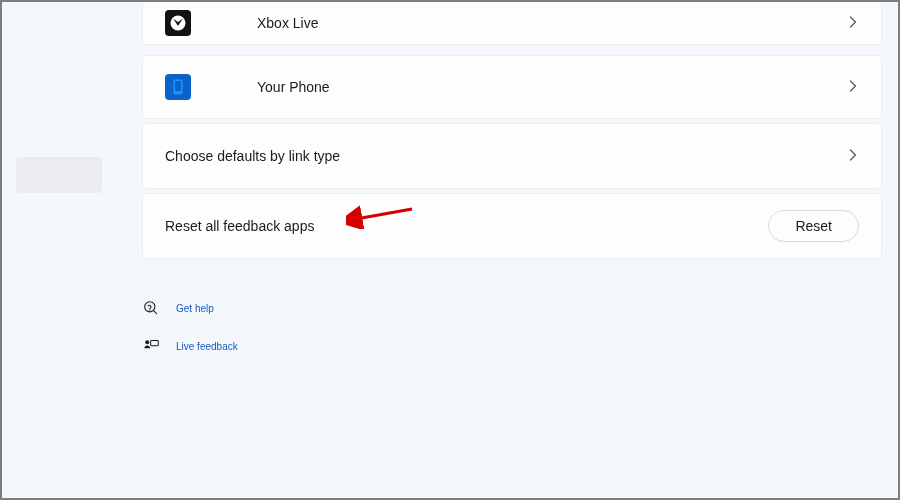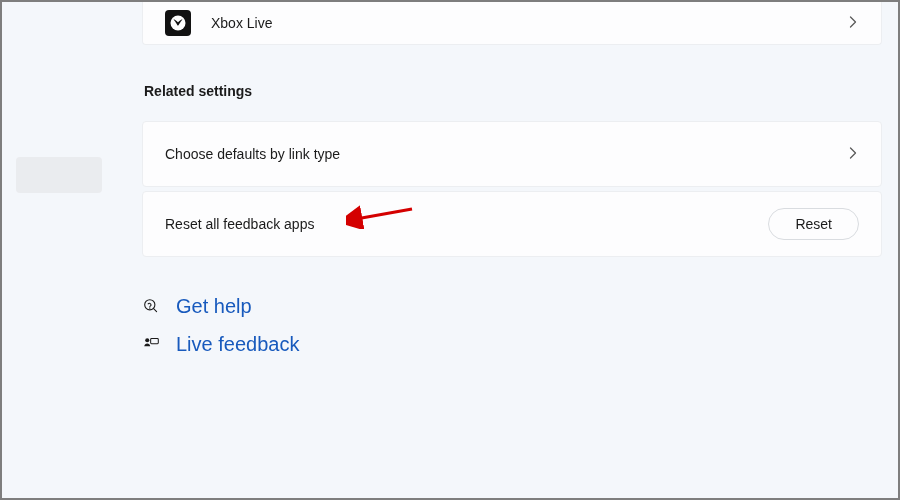--- a/index.html
+++ b/index.html
@@ -31,20 +31,21 @@
   }
   .card {
     background: #fdfdfe;
     border: 1px solid #eceef1;
     border-radius: 4px;
     display: flex;
     align-items: center;
     padding: 0 22px;
     position: relative;
     cursor: pointer;
+    gap: 46px;
   }
   .card-app { height: 64px; }
   .card-rel { height: 66px; }
   .app-icon {
     width: 26px; height: 26px;
     border-radius: 4px;
     flex-shrink: 0;
     display: flex;
     align-items: center;
     justify-content: center;
@@ -90,21 +91,21 @@
     cursor: pointer;
   }
   .help-icon {
     width: 18px;
     display: flex;
     align-items: center;
     justify-content: center;
   }
   .help-link {
     color: #185abd;
-    font-size: 20px;
+    font-size: 10px;
     margin-left: 16px;
   }
   .arrow-annotation {
     position: absolute;
     left: 344px; top: 199px;
     pointer-events: none;
   }
   .first-card-clip {
     border-top-left-radius: 0;
     border-top-right-radius: 0;
@@ -131,22 +132,35 @@
     <span class="app-label">Xbox Live</span>
     <span class="chevron">
       <svg width="12" height="12" viewBox="0 0 12 12">
           <path d="M3.5 1l5 5-5 5" stroke="#5a5a5a" stroke-width="1.3" fill="none" stroke-linecap="round" stroke-linejoin="round"></path>
         </svg>
     </span>
   </div>
 
   <div class="gap"></div>
 
-
-  <div class="section-heading">Related settings</div>
+  <div class="card card-app">
+    <div class="app-icon" style="background:#0a63c9;">
+      <svg width="14" height="18" viewBox="0 0 14 18">
+          <rect x="2.5" y="1.5" width="9" height="15" rx="1.5" fill="#1f91ff"></rect>
+          <rect x="4" y="3" width="6" height="10" fill="#0a63c9"></rect>
+        </svg>
+    </div>
+    <span class="app-label">Your Phone</span>
+    <span class="chevron">
+      <svg width="12" height="12" viewBox="0 0 12 12">
+          <path d="M3.5 1l5 5-5 5" stroke="#5a5a5a" stroke-width="1.3" fill="none" stroke-linecap="round" stroke-linejoin="round"></path>
+        </svg>
+    </span>
+  </div>
+
 
 
   <div class="gap-sm"></div>
 
   <div class="card card-rel">
     <span class="rel-label">Choose defaults by link type</span>
     <span class="chevron">
       <svg width="12" height="12" viewBox="0 0 12 12">
           <path d="M3.5 1l5 5-5 5" stroke="#5a5a5a" stroke-width="1.3" fill="none" stroke-linecap="round" stroke-linejoin="round"></path>
         </svg>

